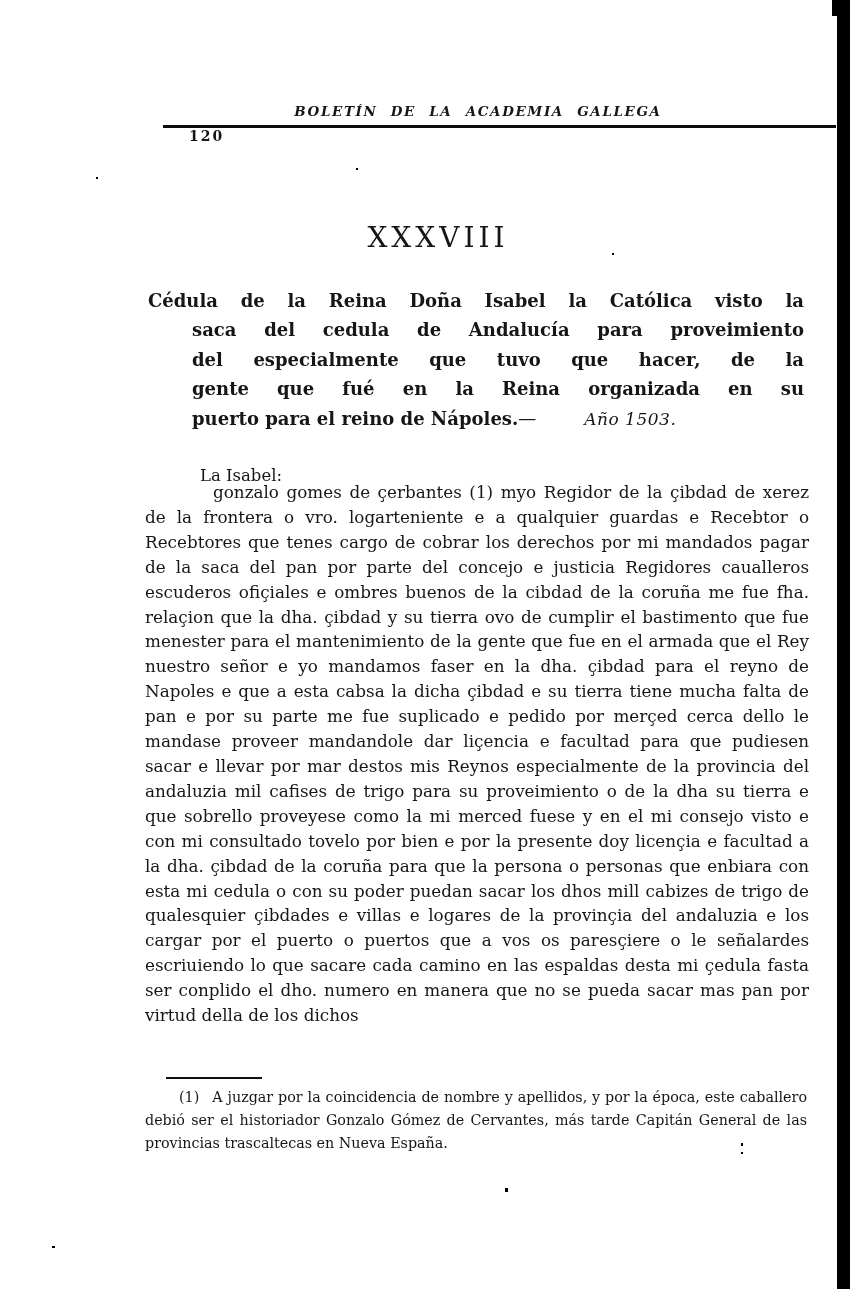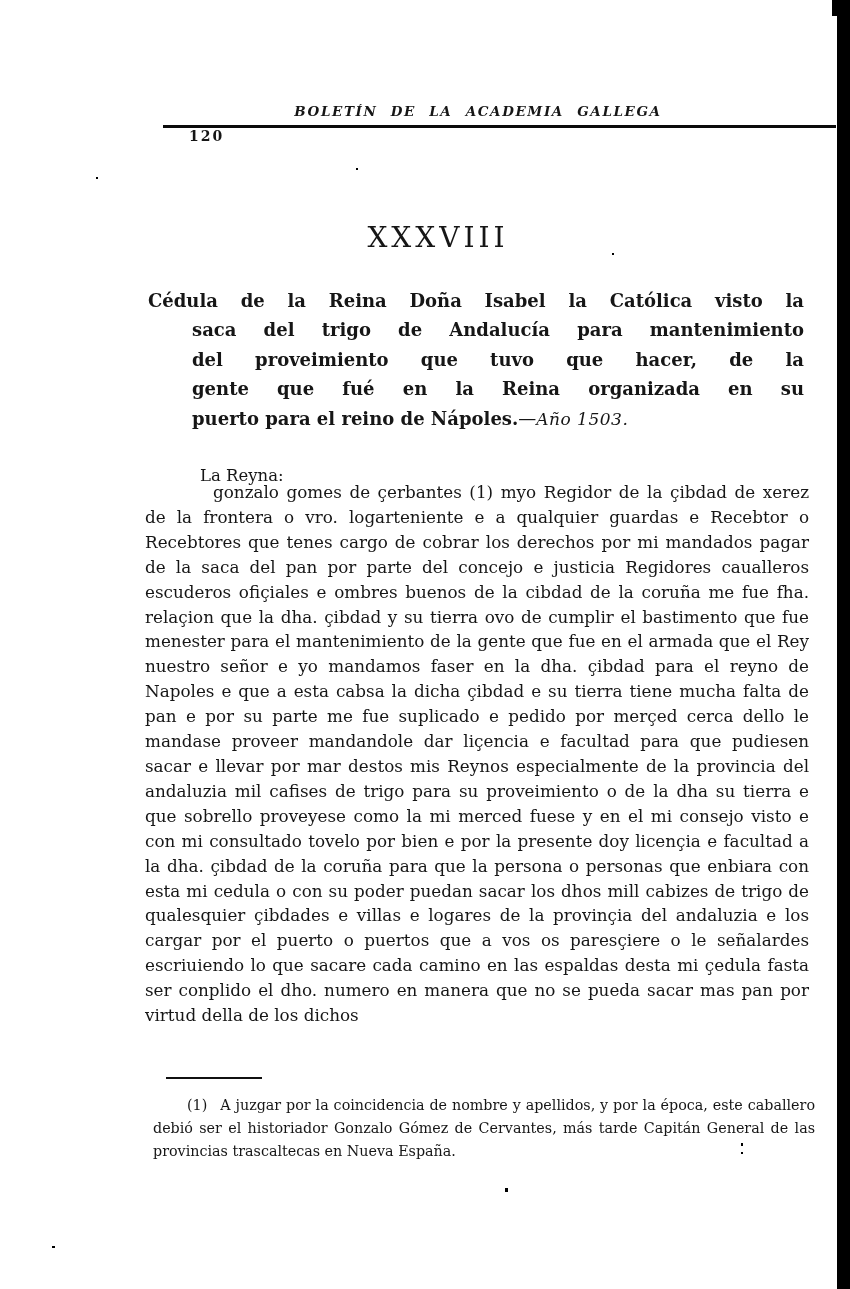--- a/index.html
+++ b/index.html
@@ -53,41 +53,41 @@
 
   
   .heading {
     position: absolute; top: 286px; left: 148px; width: 656px;
     font-size: 18px; font-weight: bold; line-height: 29.4px;
   }
   .h-line { padding-left: 44px; text-align: justify; text-align-last: justify; }
   .h-line.first { padding-left: 0; }
   .h-line.last { text-align: left; text-align-last: left; }
   .heading .dash { font-weight: normal; }
-  .heading .date { font-weight: normal; font-style: italic; font-size: 17px; letter-spacing: 0.5px; }
+  .heading .date { font-weight: normal; font-style: italic; font-size: 17px; letter-spacing: 0.5px; margin-left: 48px; }
 
   .salutation {
     position: absolute; top: 466px; left: 200px;
     font-size: 16.5px;
   }
 
   .bodytext {
     position: absolute; top: 480px; left: 145px; width: 664px;
     margin: 0;
     font-size: 16.8px; line-height: 24.9px;
     text-align: justify; text-indent: 68px;
   }
 
   .footnote-rule {
     position: absolute; top: 1077px; left: 166px;
     width: 96px; height: 2px; background: #101010;
   }
   .footnote {
     position: absolute; top: 1086px; left: 145px; width: 662px;
-    margin: 8px;
+    margin: 0;
     font-size: 14.3px; line-height: 23.2px;
     text-align: justify; text-indent: 34px;
   }
   .fn-marker { padding-right: 13px; }
 
   
   .speck { position: absolute; background: #000; }
   .s1 { left: 505px; top: 1188px; width: 3px; height: 4px; }
   .s2 { left: 741px; top: 1143px; width: 2px; height: 3px; }
   .s3 { left: 741px; top: 1152px; width: 2px; height: 2px; }
@@ -107,27 +107,27 @@
   <div class="page-header">
     <span class="pagenum">120</span>
     <span class="journal">BOLETÍN DE LA ACADEMIA GALLEGA</span>
   </div>
   <div class="header-rule"></div>
 
   <div class="numeral">XXXVIII</div>
 
   <div class="heading">
     <div class="h-line first">Cédula de la Reina Doña Isabel la Católica visto la</div>
-    <div class="h-line">saca del trigo de Andalucía para mantenimiento</div>
-    <div class="h-line">del proveimiento que tuvo que hacer, de la</div>
+    <div class="h-line">saca del cedula de Andalucía para proveimiento</div>
+    <div class="h-line">del especialmente que tuvo que hacer, de la</div>
     <div class="h-line">gente que fué en la Reina organizada en su</div>
     <div class="h-line last"><span>puerto para el reino de Nápoles.</span><span class="dash">—</span><span class="date">Año 1503.</span></div>
   </div>
 
-  <div class="salutation">La Reyna:</div>
+  <div class="salutation">La Isabel:</div>
 
   <p class="bodytext">gonzalo gomes de çerbantes (1) myo Regidor de la çibdad de xerez de la frontera o vro. logarteniente e a qualquier guardas e Recebtor o Recebtores que tenes cargo de cobrar los derechos por mi mandados pagar de la saca del pan por parte del concejo e justicia Regidores caualleros escuderos ofiçiales e ombres buenos de la cibdad de la coruña me fue fha. relaçion que la dha. çibdad y su tierra ovo de cumplir el bastimento que fue menester para el mantenimiento de la gente que fue en el armada que el Rey nuestro señor e yo mandamos faser en la dha. çibdad para el reyno de Napoles e que a esta cabsa la dicha çibdad e su tierra tiene mucha falta de pan e por su parte me fue suplicado e pedido por merçed cerca dello le mandase proveer mandandole dar liçencia e facultad para que pudiesen sacar e llevar por mar destos mis Reynos especialmente de la provincia del andaluzia mil cafises de trigo para su proveimiento o de la dha su tierra e que sobrello proveyese como la mi merced fuese y en el mi consejo visto e con mi consultado tovelo por bien e por la presente doy licençia e facultad a la dha. çibdad de la coruña para que la persona o personas que enbiara con esta mi cedula o con su poder puedan sacar los dhos mill cabizes de trigo de qualesquier çibdades e villas e logares de la provinçia del andaluzia e los cargar por el puerto o puertos que a vos os paresçiere o le señalardes escriuiendo lo que sacare cada camino en las espaldas desta mi çedula fasta ser conplido el dho. numero en manera que no se pueda sacar mas pan por virtud della de los dichos</p>
 
   <div class="footnote-rule"></div>
   <p class="footnote"><span class="fn-marker">(1)</span><span>A juzgar por la coincidencia de nombre y apellidos, y por la época, este caballero debió ser el historiador Gonzalo Gómez de Cervantes, más tarde Capitán General de las provincias trascaltecas en Nueva España.</span></p>
 
   <div class="speck s1"></div>
   <div class="speck s2"></div>
   <div class="speck s3"></div>
   <div class="speck s4"></div>

